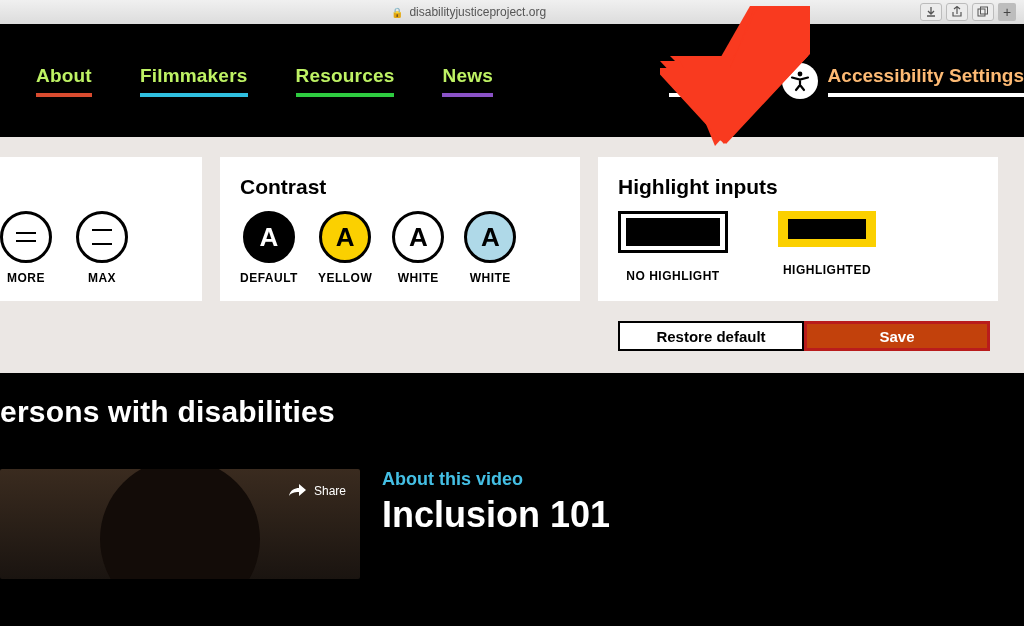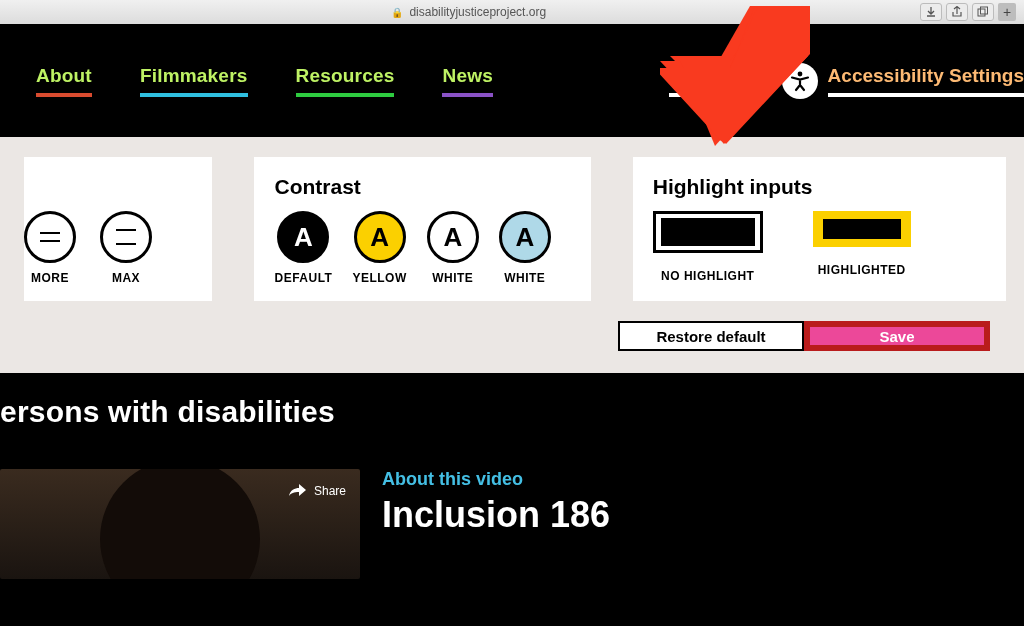--- a/index.html
+++ b/index.html
@@ -21,21 +21,21 @@
     .nav-item span { color: #bef264; font-weight: 800; font-size: 19px; letter-spacing: 0.2px; padding-bottom: 6px; }
     .nav-underline { height: 4px; width: 100%; }
     .u-red { background: #d94b2f; } .u-cyan { background: #2fbfe0; } .u-green { background: #2ecc40; } .u-purple { background: #8a52c6; } .u-white { background: #fff; }
     .nav-spacer { flex: 1; }
     .acc-wrap { display: flex; align-items: center; gap: 10px; padding-right: 0; }
     .acc-icon { width: 36px; height: 36px; background: #fff; border-radius: 50%; display: flex; align-items: center; justify-content: center; }
     .acc-settings { display: flex; flex-direction: column; }
 
     
     .panel-area { background: #ebe7e4; padding: 20px 18px 20px 0; display: flex; gap: 18px; position: relative; }
-    .card { background: #fff; padding: 18px 20px 16px 20px; margin-left: 24px; }
+    .card { background: #fff; padding: 18px 20px 16px 20px; }
     .card-partial { padding-left: 0; display: flex; align-items: flex-end; gap: 24px; }
     .opt-item { display: flex; flex-direction: column; align-items: center; gap: 8px; }
     .opt-circle { width: 52px; height: 52px; border: 3px solid #000; border-radius: 50%; display: flex; align-items: center; justify-content: center; font-size: 26px; font-weight: 700; }
     .opt-circle.filled-black { background: #000; color: #fff; }
     .opt-circle.filled-yellow { background: #fbd000; color: #000; }
     .opt-circle.filled-white { background: #fff; color: #000; }
     .opt-circle.filled-blue { background: #afd9e8; color: #000; }
     .opt-label { font-size: 12px; font-weight: 800; letter-spacing: 0.5px; }
     .line-ic { width: 20px; height: 2px; background: #000; }
     .two-lines { display: flex; flex-direction: column; gap: 6px; align-items: center; }
@@ -45,21 +45,21 @@
     .hl-item { display: flex; flex-direction: column; align-items: center; gap: 16px; }
     .hl-box-nohighlight { width: 110px; height: 42px; border: 3px solid #000; display: flex; align-items: center; justify-content: center; }
     .hl-box-nohighlight .inner { width: 94px; height: 28px; background: #000; }
     .hl-box-highlighted { width: 98px; height: 36px; background: #fbd000; display: flex; align-items: center; justify-content: center; }
     .hl-box-highlighted .inner { width: 78px; height: 20px; background: #000; }
 
     
     .btn-row { display: flex; justify-content: flex-end; padding: 18px 34px 22px 0; gap: 0; background: #ebe7e4; margin-top: -18px; }
     .btn { width: 186px; height: 30px; display: flex; align-items: center; justify-content: center; font-size: 15px; font-weight: 700; cursor: pointer; }
     .btn-white { background: #fff; color: #000; border: 2px solid #000; }
-    .btn-black { background: #ec4899; color: #fff; border: 6px solid #b91c1c; }
+    .btn-black { background: #c2410c; color: #fff; border: 3px solid #b91c1c; }
 
     
     .lower { background: #000; height: 300px; padding: 22px 0 0 0; color: #fff; }
     .lower h2 { font-size: 30px; font-weight: 900; padding-left: 0; letter-spacing: 0.2px; }
     .video-row { display: flex; gap: 22px; margin-top: 40px; align-items: flex-start; }
     .video-thumb { width: 360px; height: 110px; background: linear-gradient(to bottom, #3a2b1f, #1a1410); position: relative; border-radius: 2px; overflow:hidden; }
     .video-thumb .silhouette { position:absolute; left:50%; bottom:-40px; width:160px; height:160px; border-radius:50%; background:#130c08; transform:translateX(-50%); }
     .share-ic { position: absolute; right: 14px; top: 14px; display: flex; align-items: center; font-size: 12px; gap: 7px; color:#fff; }
     .video-meta .about { color: #44bfe4; font-weight: 800; font-size: 18px; }
     .video-meta .title { font-size: 36px; font-weight: 900; margin-top: 4px; }
@@ -218,21 +218,21 @@
       <div class="silhouette"></div>
       <div class="share-ic">
         <svg width="20" height="16" viewBox="0 0 20 16">
             <path d="M2 13c1-6 6-8 10-8V1l7 6-7 6V9c-5 0-8 1-10 4z" fill="#fff"></path>
           </svg>
         <span>Share</span>
       </div>
     </div>
     <div class="video-meta">
       <div class="about">About this video</div>
-      <div class="title">Inclusion 186</div>
+      <div class="title">Inclusion 101</div>
     </div>
   </div>
 </div>
 
 <svg class="arrow" viewBox="0 0 180 140">
   <g fill="#f93a1f">
     <polygon points="90,0 130,0 90,70 50,70"></polygon>
     <polygon points="20,55 130,55 55,140"></polygon>
   </g>
   <g fill="#f93a1f">

